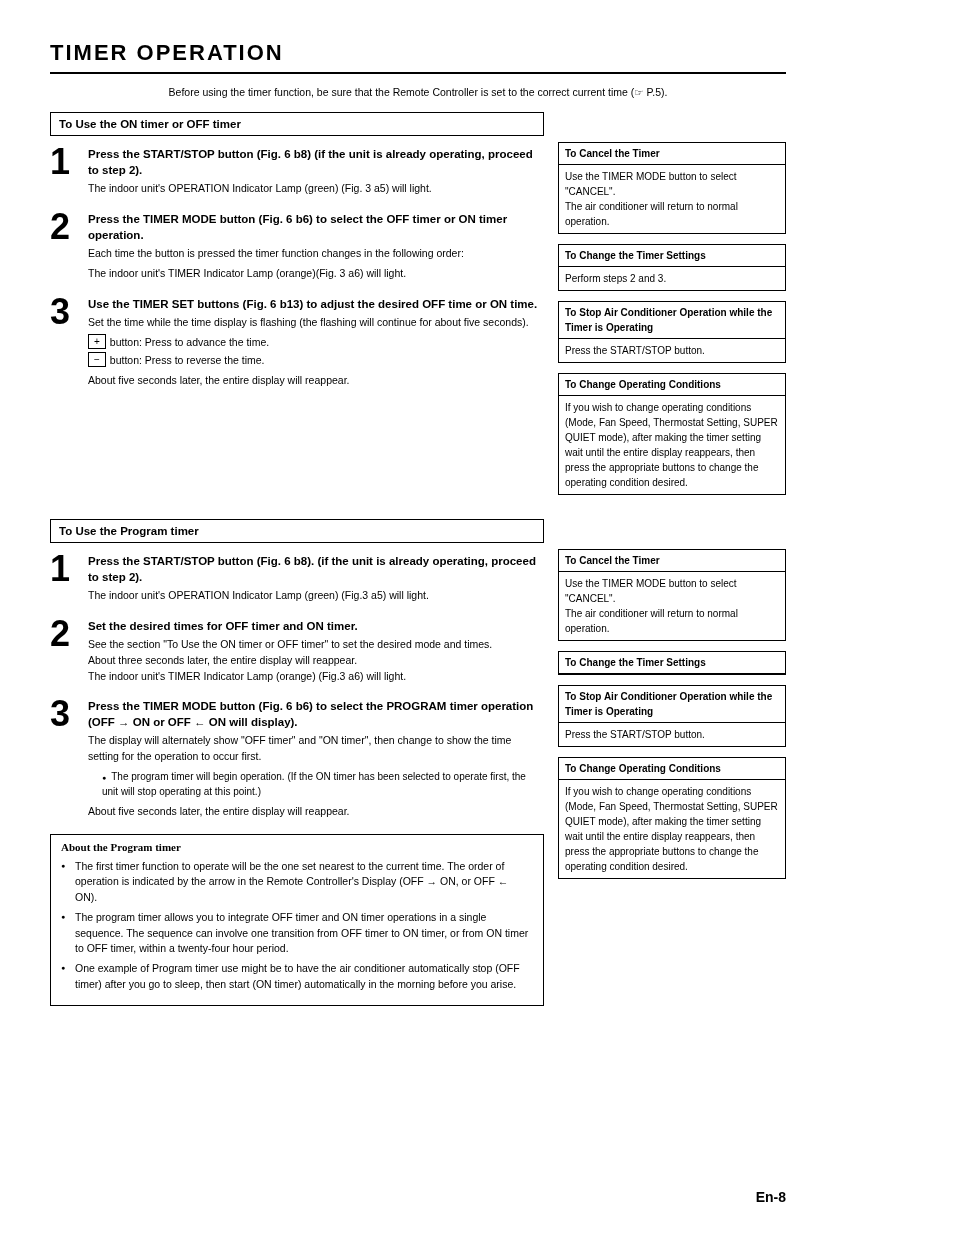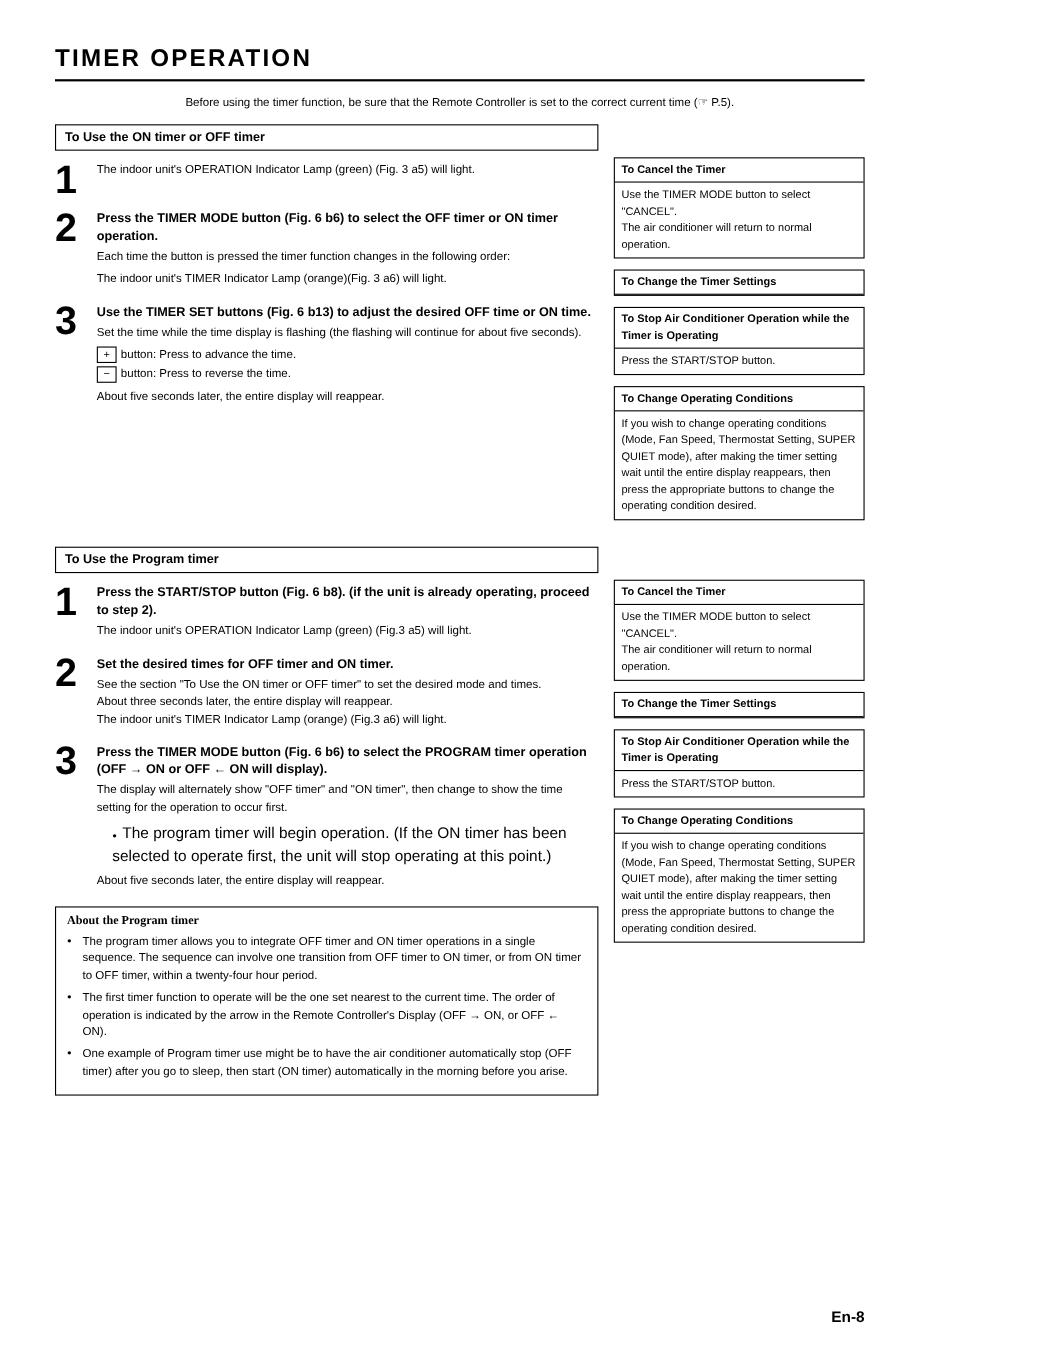--- a/index.html
+++ b/index.html
@@ -107,21 +107,21 @@
     }
     .bullet-list li::before {
       content: "●";
       position: absolute;
       left: 0;
       font-size: 7px;
       top: 2px;
     }
     .sub-bullet {
       padding-left: 14px;
-      font-size: 14px;
+      font-size: 10px;
       line-height: 1.5;
       margin-top: 2px;
     }
     .sub-bullet::before {
       content: "●";
       margin-right: 5px;
       font-size: 7px;
     }
     .about-box {
       border: 1.5px solid #000;
@@ -180,20 +180,21 @@
 
   <div class="steps-sidebar-layout">
     <div class="steps-area">
       <div class="section-wrapper">
         <span class="section-header">To Use the ON timer or OFF timer</span>
       </div>
 
       <div class="step-block">
         <div class="step-num">1</div>
         <div class="step-content">
+          <div class="step-title">Press the START/STOP button (Fig. 6 b8) (if the unit is already operating, proceed to step 2).</div>
           <div class="step-desc">The indoor unit's OPERATION Indicator Lamp (green) (Fig. 3 a5) will light.</div>
         </div>
       </div>
 
       <div class="step-block">
         <div class="step-num">2</div>
         <div class="step-content">
           <div class="step-title">Press the TIMER MODE button (Fig. 6 b6) to select the OFF timer or ON timer operation.</div>
           <div class="step-desc">Each time the button is pressed the timer function changes in the following order:</div>
           <div class="step-desc">The indoor unit's TIMER Indicator Lamp (orange)(Fig. 3 a6) will light.</div>
@@ -219,20 +220,21 @@
     </div>
 
     <div class="sidebar-area">
       <div style="height:30px;"></div>
       <div class="sidebar-box">
         <div class="sidebar-box-title">To Cancel the Timer</div>
         <div class="sidebar-box-content">Use the TIMER MODE button to select "CANCEL".<br>The air conditioner will return to normal operation.</div>
       </div>
       <div class="sidebar-box">
         <div class="sidebar-box-title">To Change the Timer Settings</div>
+        <div class="sidebar-box-content">Perform steps 2 and 3.</div>
       </div>
       <div class="sidebar-box">
         <div class="sidebar-box-title">To Stop Air Conditioner Operation while the Timer is Operating</div>
         <div class="sidebar-box-content">Press the START/STOP button.</div>
       </div>
       <div class="sidebar-box">
         <div class="sidebar-box-title">To Change Operating Conditions</div>
         <div class="sidebar-box-content">If you wish to change operating conditions (Mode, Fan Speed, Thermostat Setting, SUPER QUIET mode), after making the timer setting wait until the entire display reappears, then press the appropriate buttons to change the operating condition desired.</div>
       </div>
     </div>
@@ -266,22 +268,22 @@
           <div class="step-title">Press the TIMER MODE button (Fig. 6 b6) to select the PROGRAM timer operation (OFF → ON or OFF ← ON will display).</div>
           <div class="step-desc">The display will alternately show "OFF timer" and "ON timer", then change to show the time setting for the operation to occur first.</div>
           <div class="sub-bullet">The program timer will begin operation. (If the ON timer has been selected to operate first, the unit will stop operating at this point.)</div>
           <div class="step-desc" style="margin-top:5px;">About five seconds later, the entire display will reappear.</div>
         </div>
       </div>
 
       <div class="about-box">
         <div class="about-title">About the Program timer</div>
         <ul class="bullet-list">
+          <li>The first timer function to operate will be the one set nearest to the current time. The order of operation is indicated by the arrow in the Remote Controller's Display (OFF → ON, or OFF ← ON).</li>
           <li>The program timer allows you to integrate OFF timer and ON timer operations in a single sequence. The sequence can involve one transition from OFF timer to ON timer, or from ON timer to OFF timer, within a twenty-four hour period.</li>
-          <li>The first timer function to operate will be the one set nearest to the current time. The order of operation is indicated by the arrow in the Remote Controller's Display (OFF → ON, or OFF ← ON).</li>
           <li>One example of Program timer use might be to have the air conditioner automatically stop (OFF timer) after you go to sleep, then start (ON timer) automatically in the morning before you arise.</li>
         </ul>
       </div>
     </div>
 
     <div class="sidebar-area">
       <div style="height:30px;"></div>
       <div class="sidebar-box">
         <div class="sidebar-box-title">To Cancel the Timer</div>
         <div class="sidebar-box-content">Use the TIMER MODE button to select "CANCEL".<br>The air conditioner will return to normal operation.</div>

